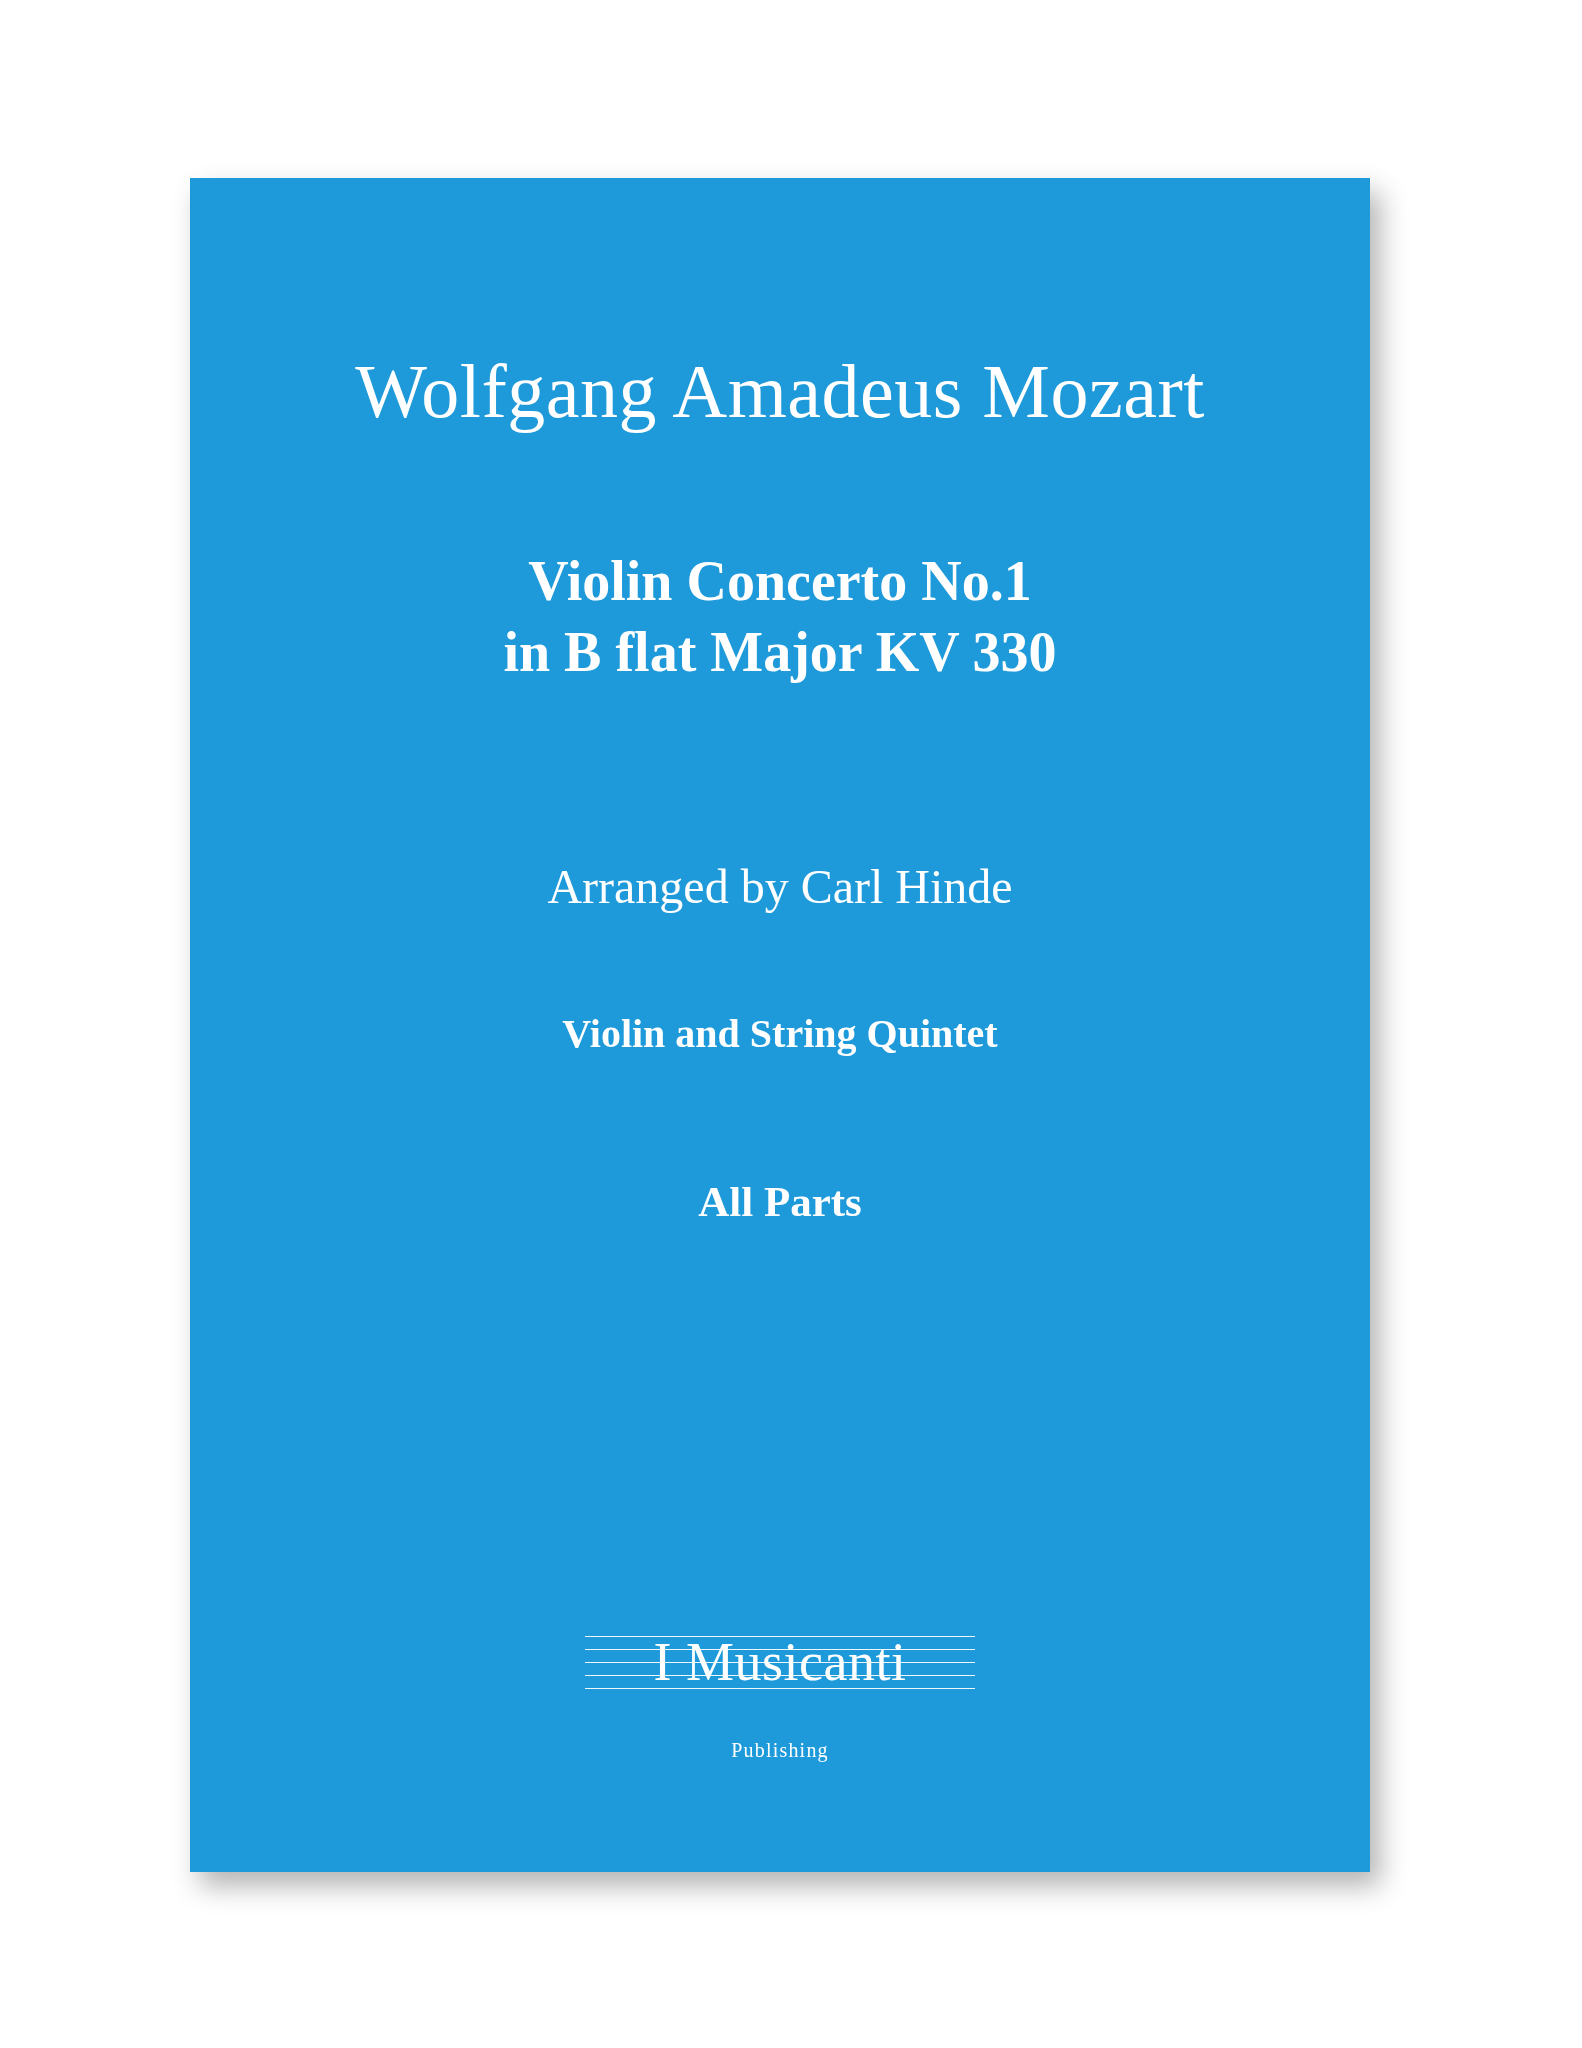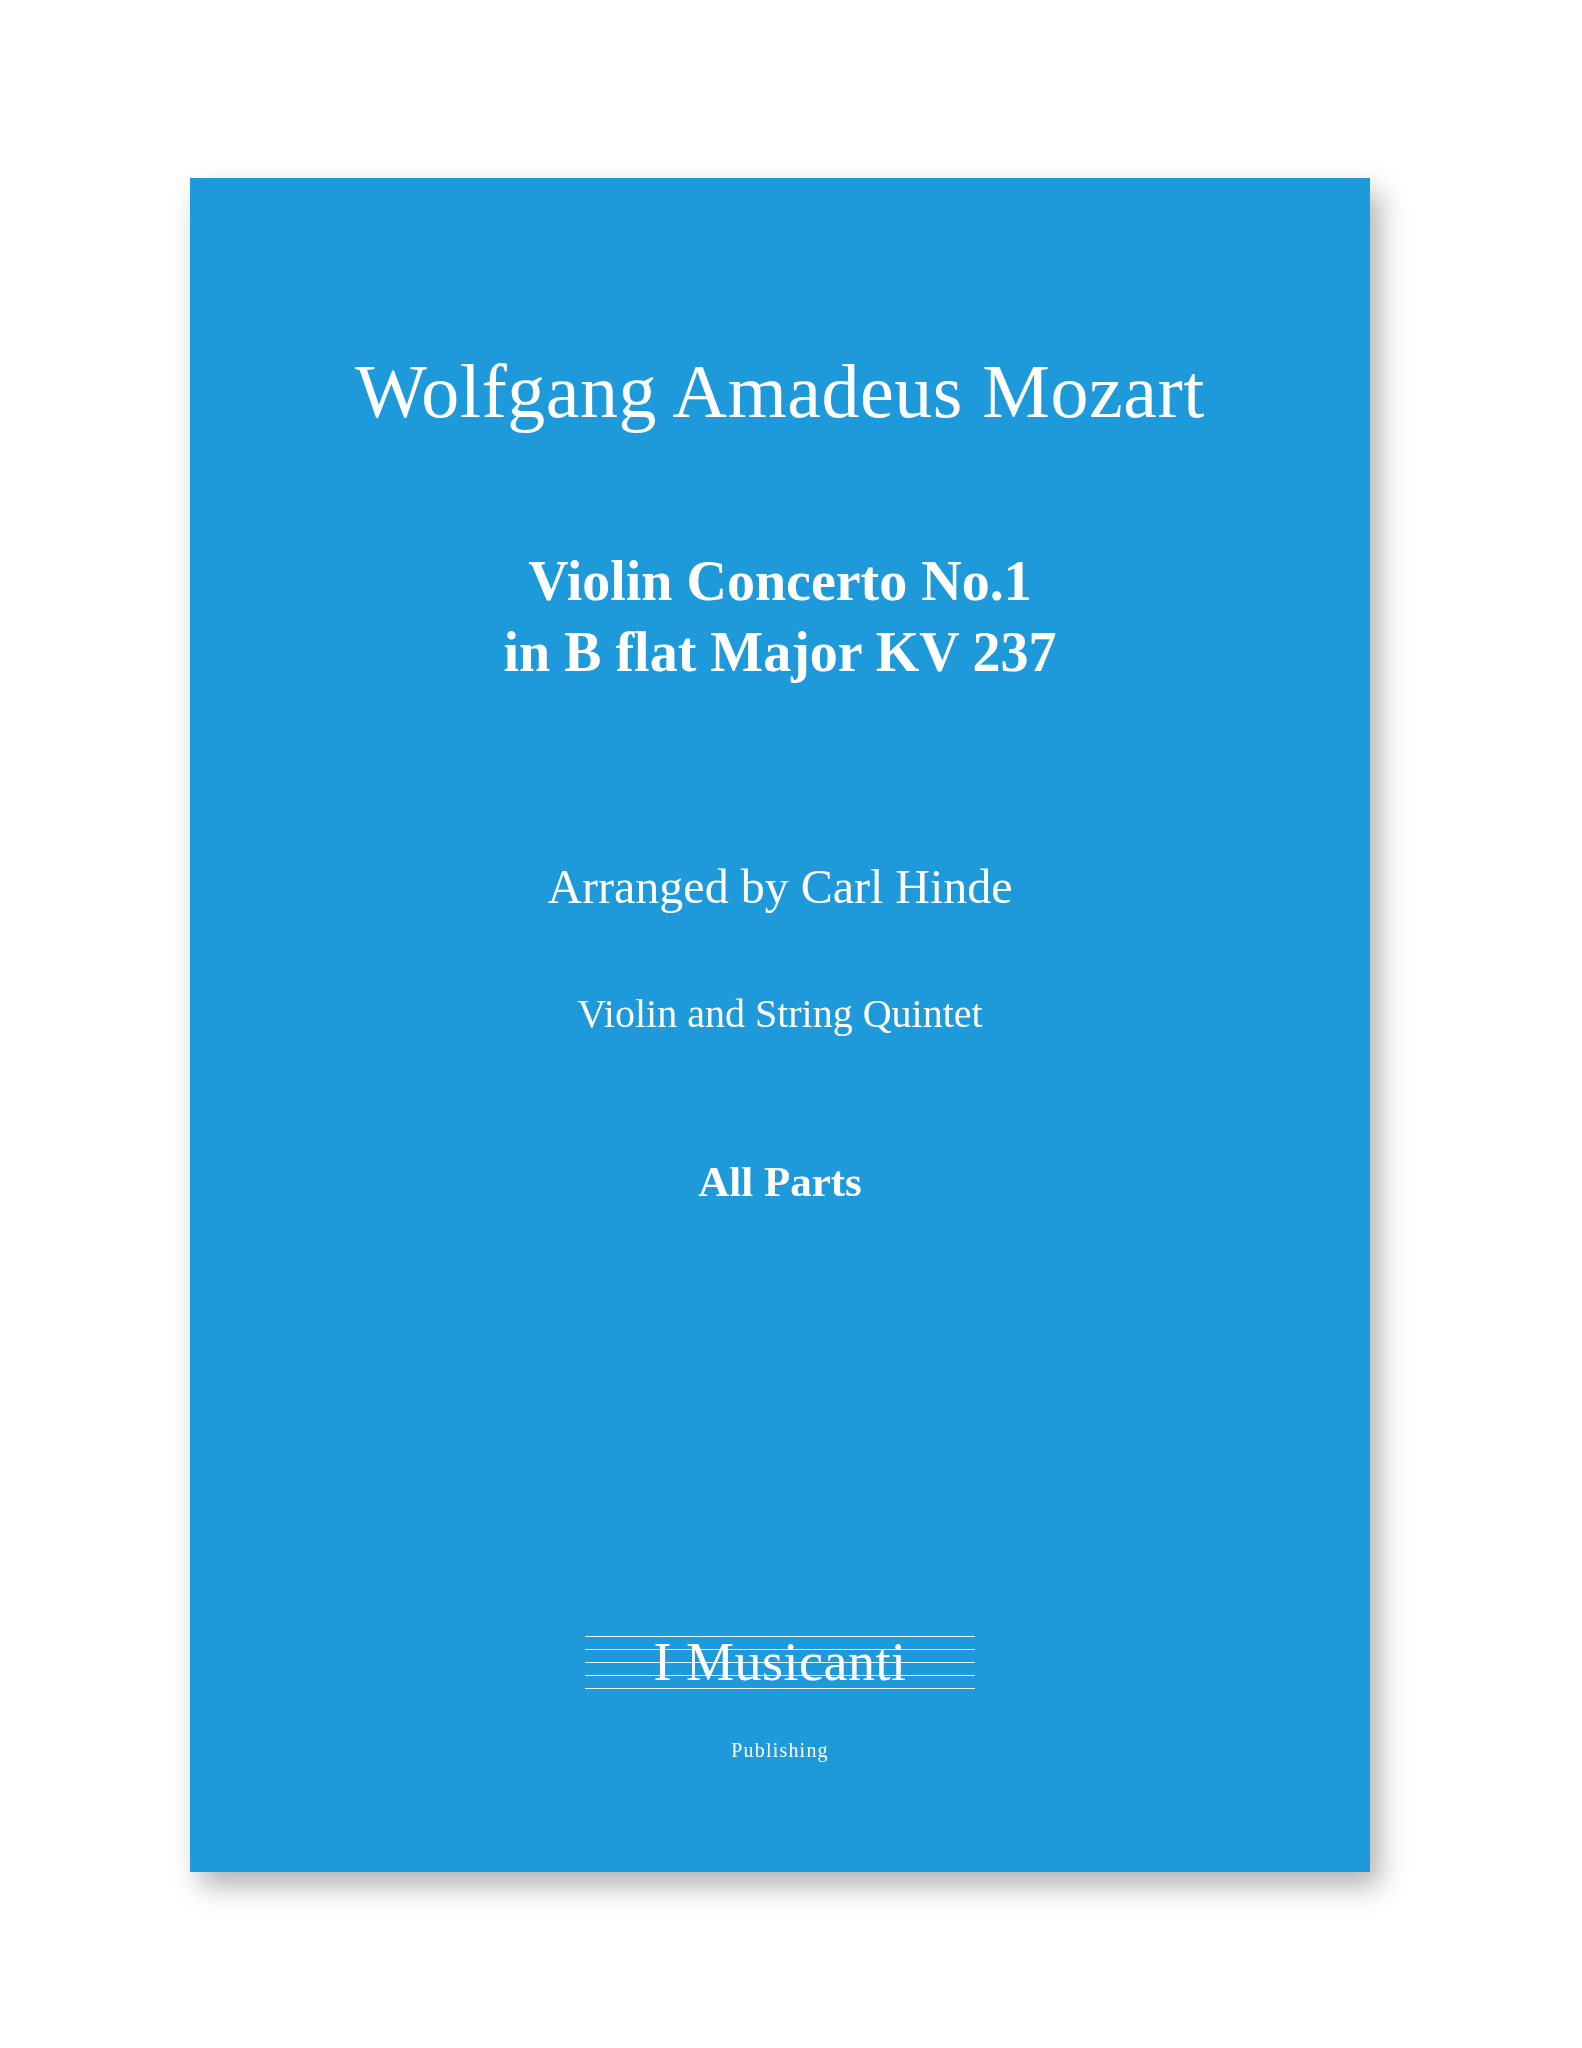--- a/index.html
+++ b/index.html
@@ -63,22 +63,22 @@
     color: #ffffff;
     text-align: center;
     font-size: 48px;
     margin-top: 170px;
     font-weight: normal;
   }
   .instrumentation {
     color: #ffffff;
     text-align: center;
     font-size: 40px;
-    margin-top: 76px;
-    font-weight: normal;
+    margin-top: 96px;
+    font-weight: bold;
   }
   .parts {
     color: #ffffff;
     text-align: center;
     font-size: 43px;
     margin-top: 120px;
     font-weight: bold;
   }
   .logo-wrap {
     position: absolute;
@@ -131,21 +131,21 @@
 <body>
 
 <div class="page">
   <div class="cover">
     <div class="cover-inner">
 
       <div class="composer">Wolfgang Amadeus Mozart</div>
 
       <div class="title-block">
         <span class="title-line-1">Violin Concerto No.1</span>
-        <span class="title-line-2">in B flat Major KV 237</span>
+        <span class="title-line-2">in B flat Major KV 330</span>
       </div>
 
       <div class="arranger">Arranged by Carl Hinde</div>
 
       <div class="instrumentation">Violin and String Quintet</div>
 
       <div class="parts">All Parts</div>
     </div>
 
     <div class="logo-wrap">

